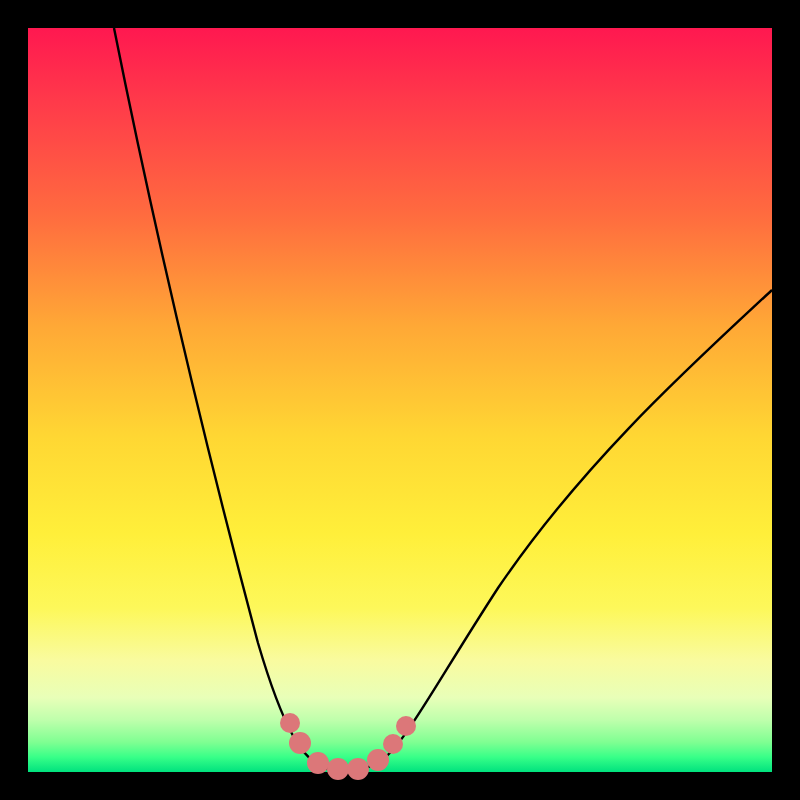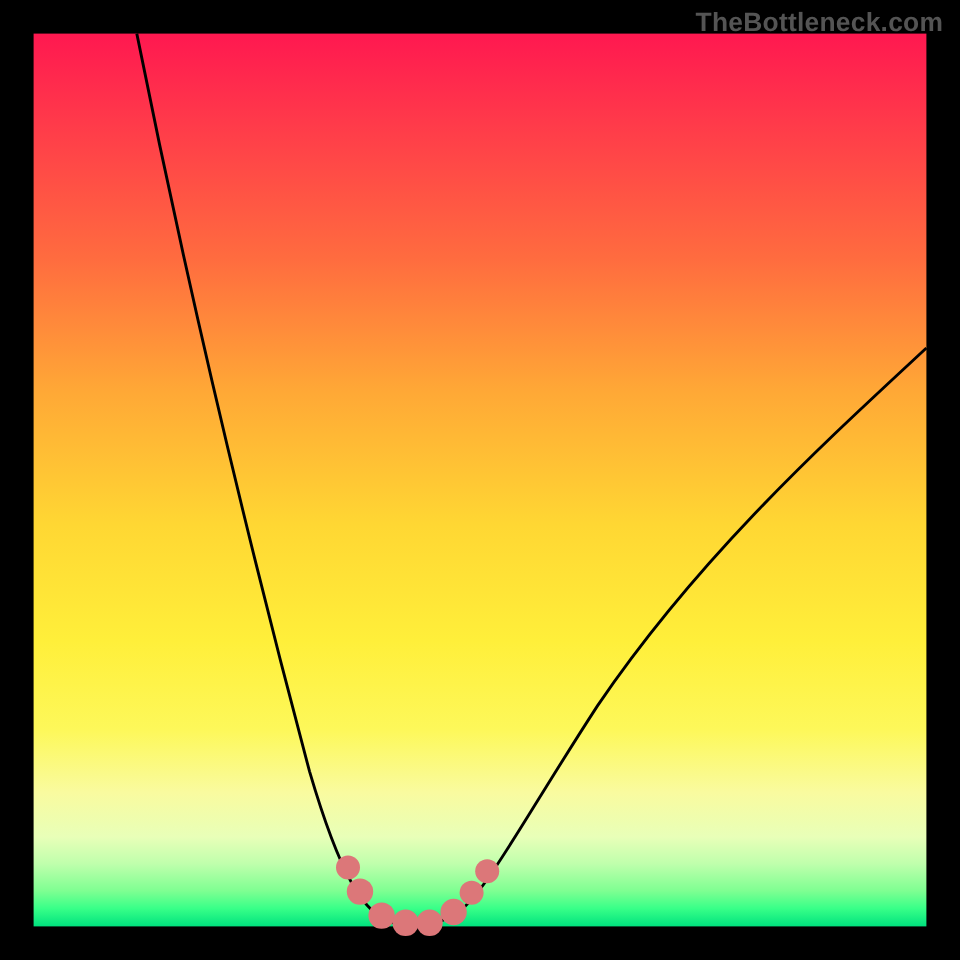--- a/index.html
+++ b/index.html
@@ -74,14 +74,13 @@
         <circle class="mark" cx="272" cy="715" r="11"></circle>
         <circle class="mark" cx="290" cy="735" r="11"></circle>
         <circle class="mark" cx="310" cy="741" r="11"></circle>
         <circle class="mark" cx="330" cy="741" r="11"></circle>
         <circle class="mark" cx="350" cy="732" r="11"></circle>
         <circle class="mark" cx="365" cy="716" r="10"></circle>
         <circle class="mark" cx="378" cy="698" r="10"></circle>
       </g>
     </svg>
   </div>
-  <div class="watermark">TheBottleneck.com</div>
 </div>
 
 </body></html>

